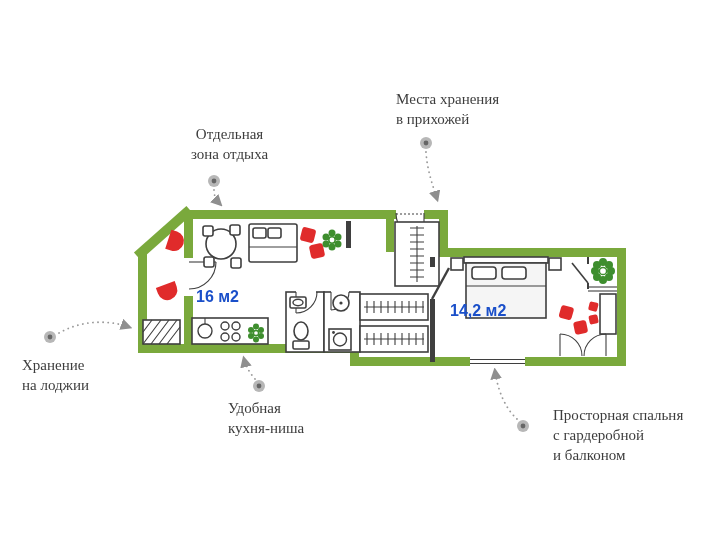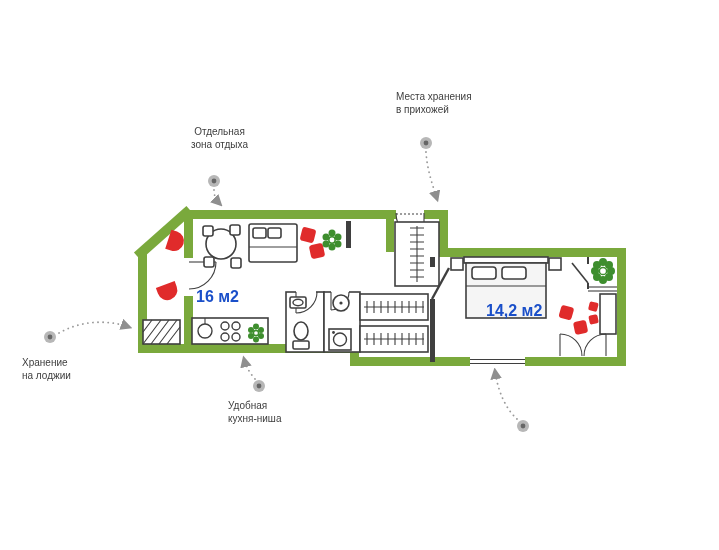--- a/index.html
+++ b/index.html
@@ -20,35 +20,36 @@
   .plant-c{ fill:#fff; stroke:var(--c-plant,#3e8e2e); stroke-width:1.5; }
 
   .callout-path {
     fill:none; stroke:var(--c-callout,#9a9a9a); stroke-width:1.8;
     stroke-dasharray:0.1 5; stroke-linecap:round;
   }
   .dot-o { fill:#b7b7b7; }
   .dot-i { fill:#666666; }
 
   .ann {
-    position:absolute; white-space:pre-line; font-size:10px; line-height:1.33;
+    position:absolute; white-space:pre-line; font-size:15px; line-height:1.33;
     color:var(--c-text,#3d3d3d);
+    font-family:Liberation Serif, serif;
   }
   .ann-hall-storage { left:396px; top:90px; }
   .ann-rest         { left:191px; top:125px;text-align:center; }
   .ann-loggia       { left:22px;  top:356px; }
   .ann-kitchen      { left:228px; top:399px; }
   .ann-bedroom      { left:553px; top:406px; }
 
   .area {
     position:absolute; font-size:16px; font-weight:bold;
     color:var(--c-blue,#1a4fc9);
   }
   .area-living  { left:196px; top:288px;text-align:center; }
-  .area-bedroom { left:486px; top:302px; }
+  .area-bedroom { left:450px; top:302px; }
 </style>
 </head>
 <body>
 
 <div class="canvas">
 
   <svg class="plan" viewBox="0 0 719 550">
     <defs>
       <marker id="arrow" viewBox="0 0 10 10" refX="7" refY="5" markerWidth="6.5" markerHeight="6.5" orient="auto">
         <path d="M0 0 L10 5 L0 10 z" fill="#8f8f8f"></path>
@@ -258,17 +259,20 @@
   </svg>
 
   <div class="ann ann-hall-storage">Места хранения
 в прихожей</div>
   <div class="ann ann-rest">Отдельная
 зона отдыха</div>
   <div class="ann ann-kitchen">Удобная
 кухня-ниша</div>
   <div class="ann ann-loggia">Хранение
 на лоджии</div>
+  <div class="ann ann-bedroom">Просторная спальня
+с гардеробной
+и балконом</div>
 
   <div class="area area-living">16 м2</div>
   <div class="area area-bedroom">14,2 м2</div>
 
 </div>
 
 </body></html>

